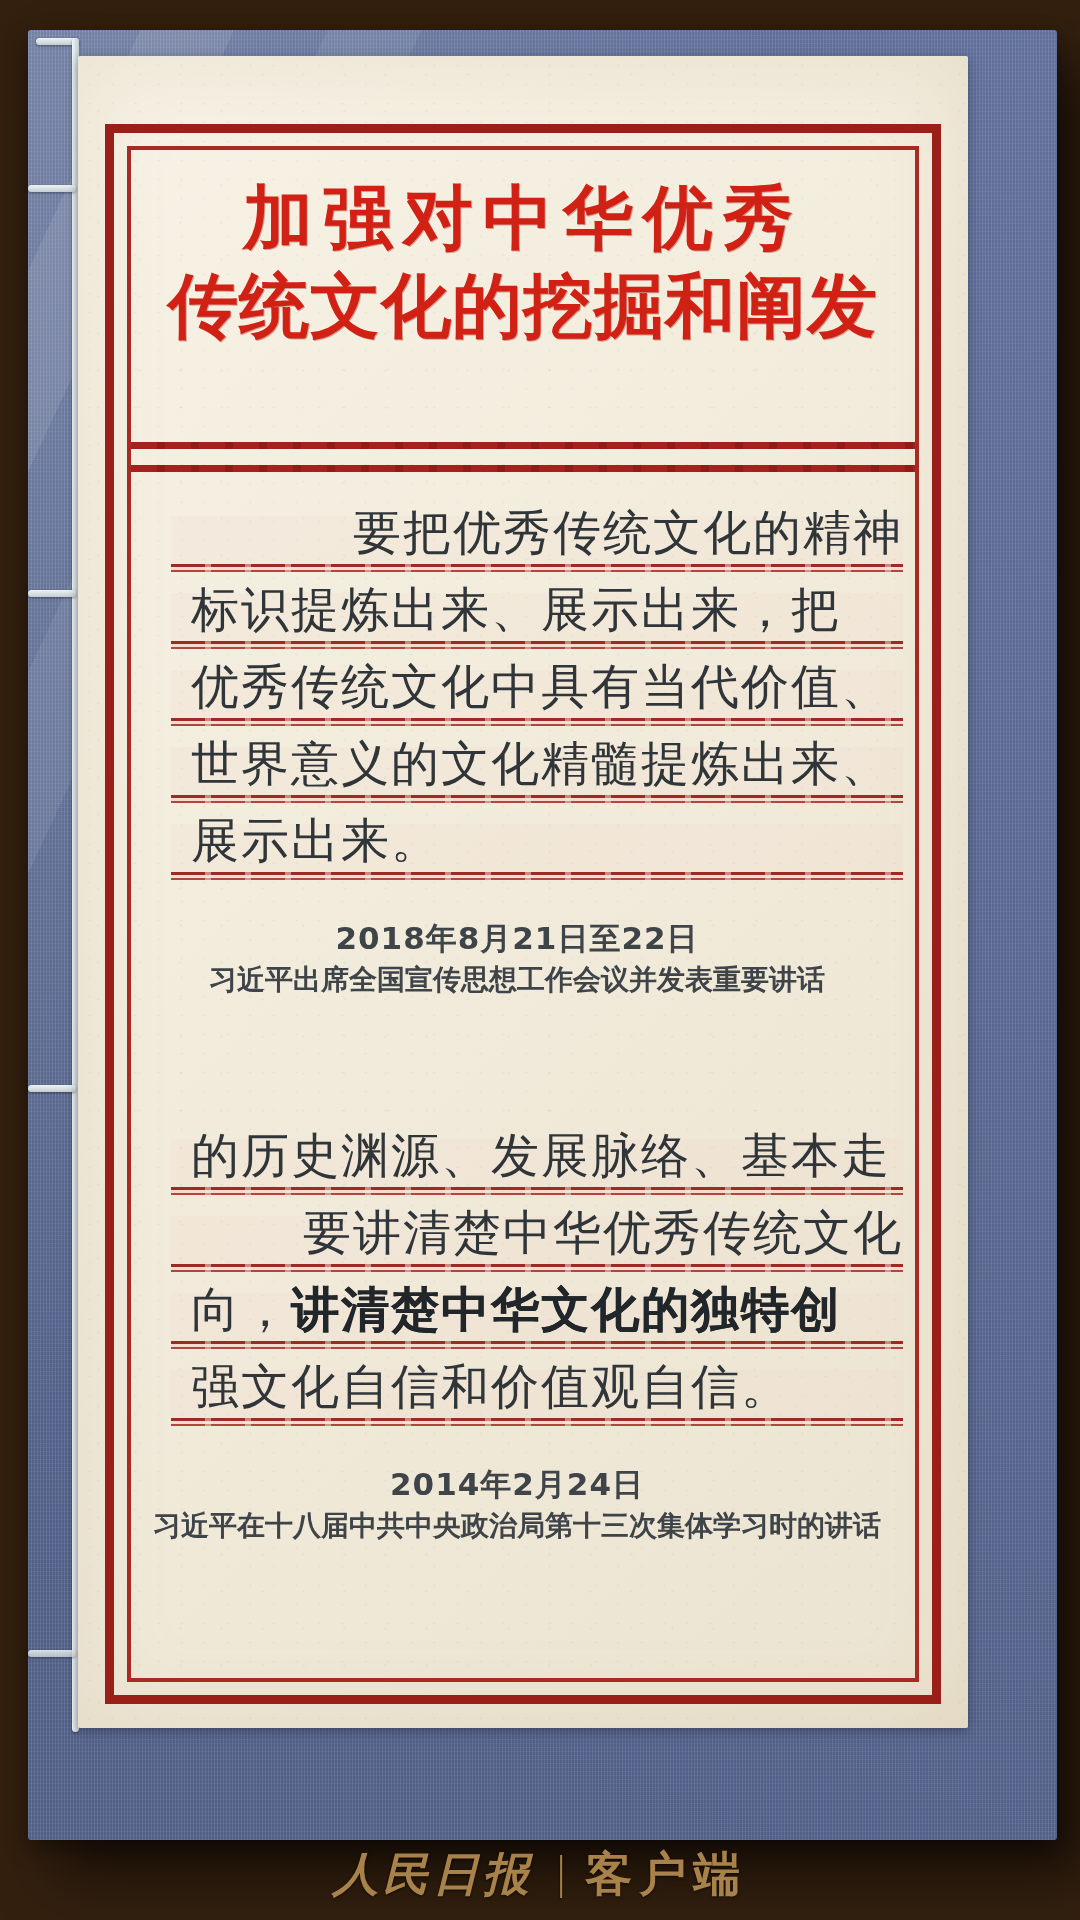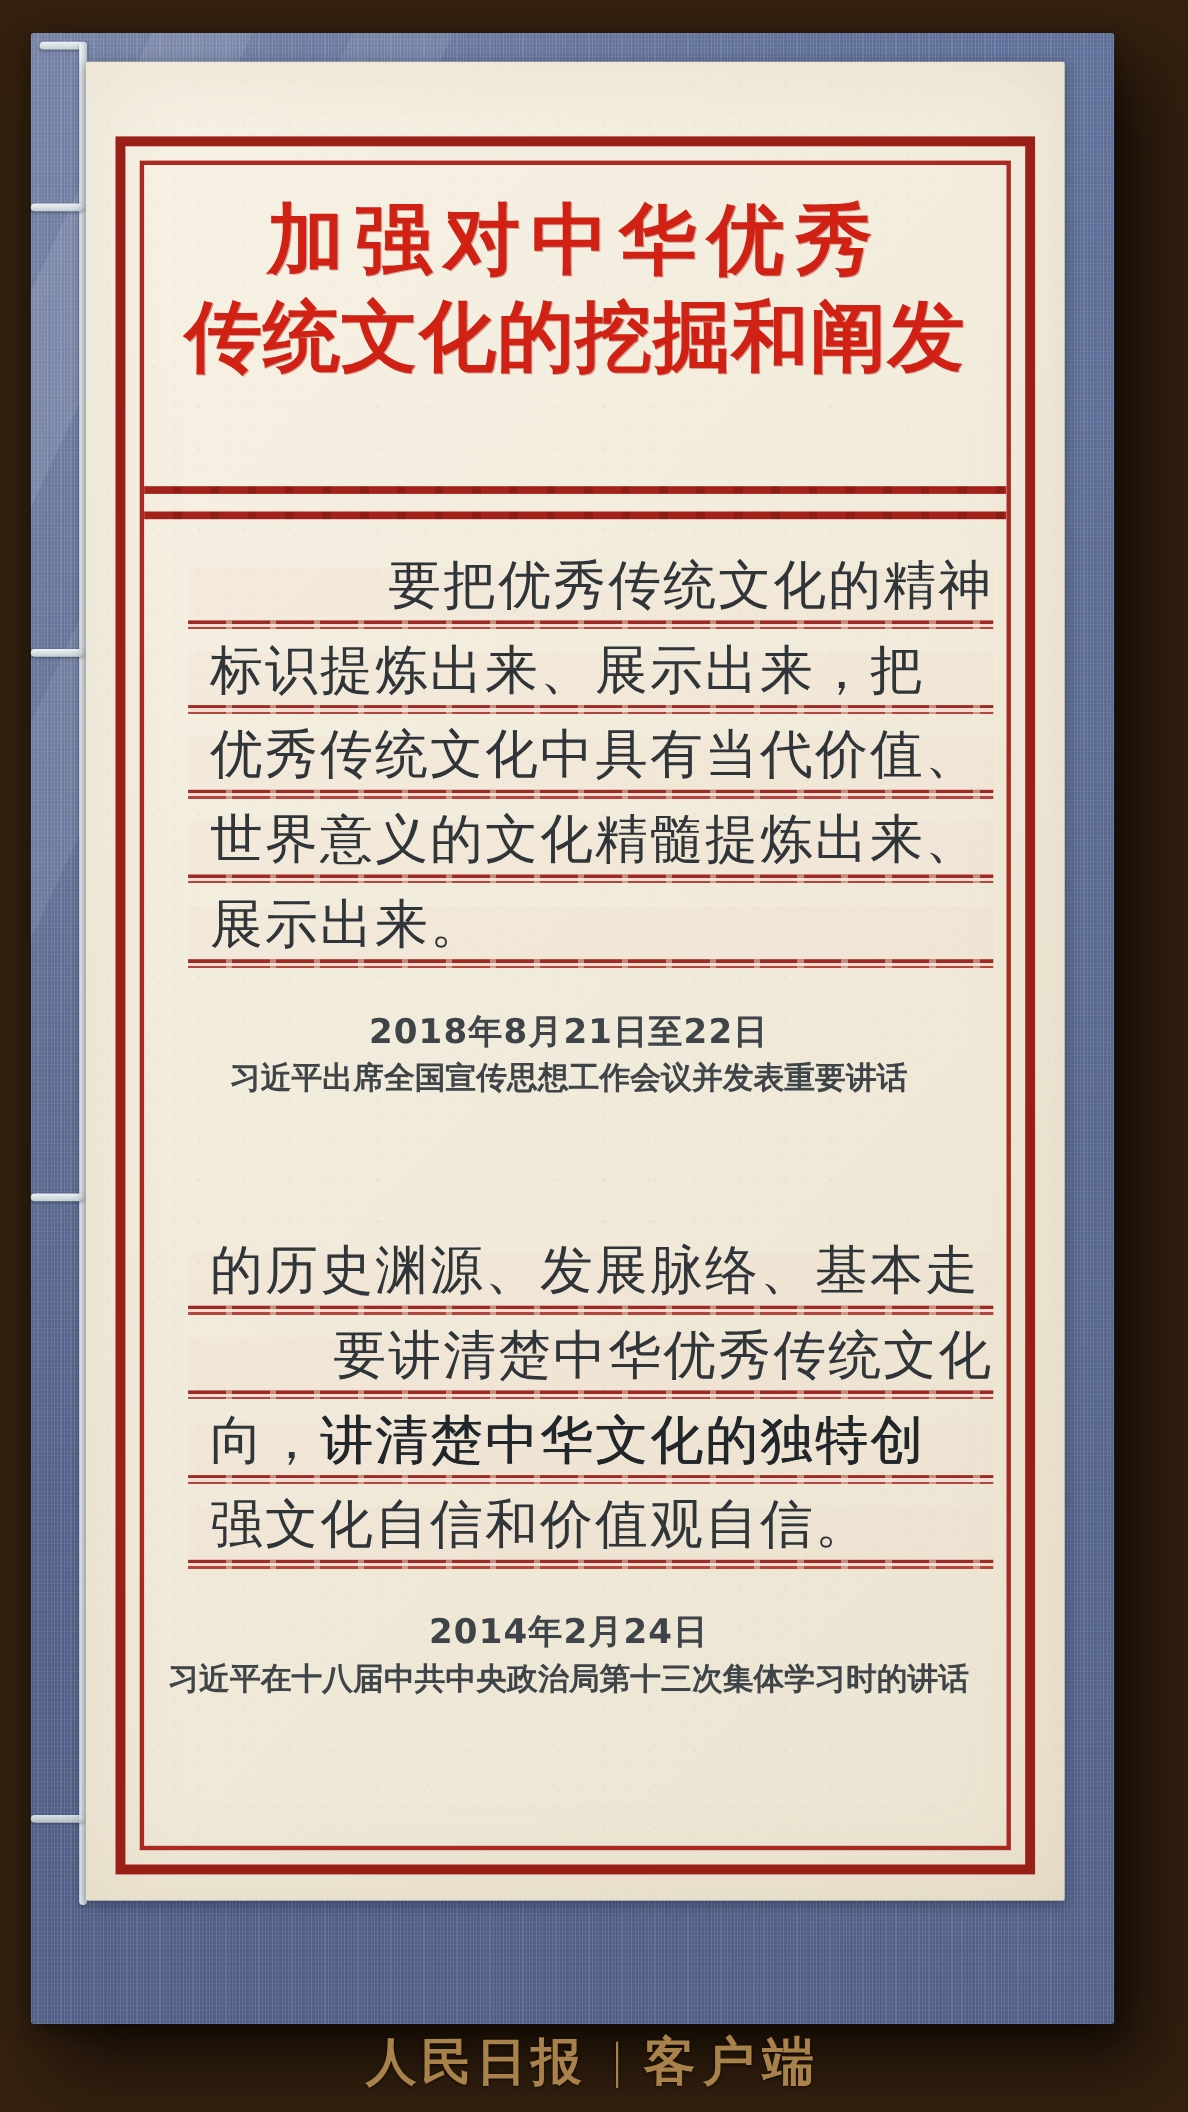--- a/index.html
+++ b/index.html
@@ -19,21 +19,21 @@
 
   
   .book{position:absolute;left:28px;top:30px;width:985px;height:1810px;
     background-color:var(--cover_blue,#6d7ea8);
     background-image:
       repeating-linear-gradient(90deg, rgba(255,255,255,.07) 0 1px, rgba(0,0,40,.05) 1px 3px),
       repeating-linear-gradient(0deg, rgba(255,255,255,.05) 0 1px, transparent 1px 4px),
       linear-gradient(118deg, rgba(255,255,255,.16) 0%, rgba(255,255,255,0) 38%),
       linear-gradient(200deg, rgba(10,20,50,.08), rgba(10,20,50,.24) 88%);
     box-shadow:30px 35px 60px rgba(0,0,0,.55), 0 8px 22px rgba(0,0,0,.4);
-    border-radius:3px;}
+    border-radius:3px;padding-left:44px;}
   .book::before{content:"";position:absolute;inset:0;pointer-events:none;
     background:linear-gradient(115deg, transparent 0 6%, rgba(255,255,255,.09) 6% 11%,
       transparent 11% 16%, rgba(255,255,255,.07) 16% 21%, transparent 21% 40%);}
 
   
   .thread{position:absolute;background:linear-gradient(180deg,#eef3f4,#c3ced2);
     border-radius:4px;box-shadow:0 1px 3px rgba(0,0,15,.4);z-index:1;}
   .t-v{left:44px;top:8px;width:7px;height:1694px;
     background:linear-gradient(90deg,#f2f6f7,#bfcad0);}
   .t-top{left:8px;top:8px;width:43px;height:7px;}
@@ -81,32 +81,32 @@
     color:var(--ink,#2f3538);font-family:"DejaVu Serif",serif;}
   .q-line.indent{text-indent:96px;text-align:right;}
   .q-line::before{content:"";position:absolute;left:0;right:0;top:20px;bottom:9px;
     background:rgba(242,210,200,.16);}
   .q-line::after{content:"";position:absolute;left:0;right:0;bottom:0;height:9px;
     background:
       repeating-linear-gradient(90deg, rgba(239,232,216,0) 0 34px, rgba(239,232,216,.5) 34px 40px),
       linear-gradient(180deg, var(--rule_red,#9d2b24) 0 3px, #f2dcd2 3px 6px,
         #b2453c 6px 8px, rgba(178,69,60,0) 8px);}
   .q-line span{position:relative;}
-  .q-bold{font-weight:400;color:#20262a;text-shadow:.6px 0 0 currentColor;}
+  .q-bold{font-weight:700;color:#20262a;text-shadow:.6px 0 0 currentColor;}
 
   
   .attr{margin:36px 12px 0 0;text-align:center;font-weight:700;
     color:var(--attr_gray,#3f4449);font-family:"DejaVu Sans",sans-serif;}
   .attr .date{font-size:31px;line-height:42px;letter-spacing:1px;}
   .attr .source{font-size:28px;line-height:42px;letter-spacing:0;}
 
   
   .footer{position:absolute;left:0;right:0;top:1843px;text-align:center;z-index:3;
     color:var(--gold,#a8824a);text-shadow:0 1px 3px rgba(0,0,0,.65);}
-  .footer .brand{font-family:"DejaVu Serif",serif;font-weight:700;
+  .footer .brand{font-family:"DejaVu Serif",serif;font-style:italic;font-weight:700;
     font-size:46px;letter-spacing:4px;}
   .footer .sep{display:inline-block;margin:0 12px 0 16px;font-size:42px;font-weight:300;
     transform:translateY(-2px);}
   .footer .client{font-family:"DejaVu Sans",sans-serif;font-weight:700;font-size:47px;
     letter-spacing:7px;}
 </style>
 </head>
 <body>
 
 <div class="canvas">

